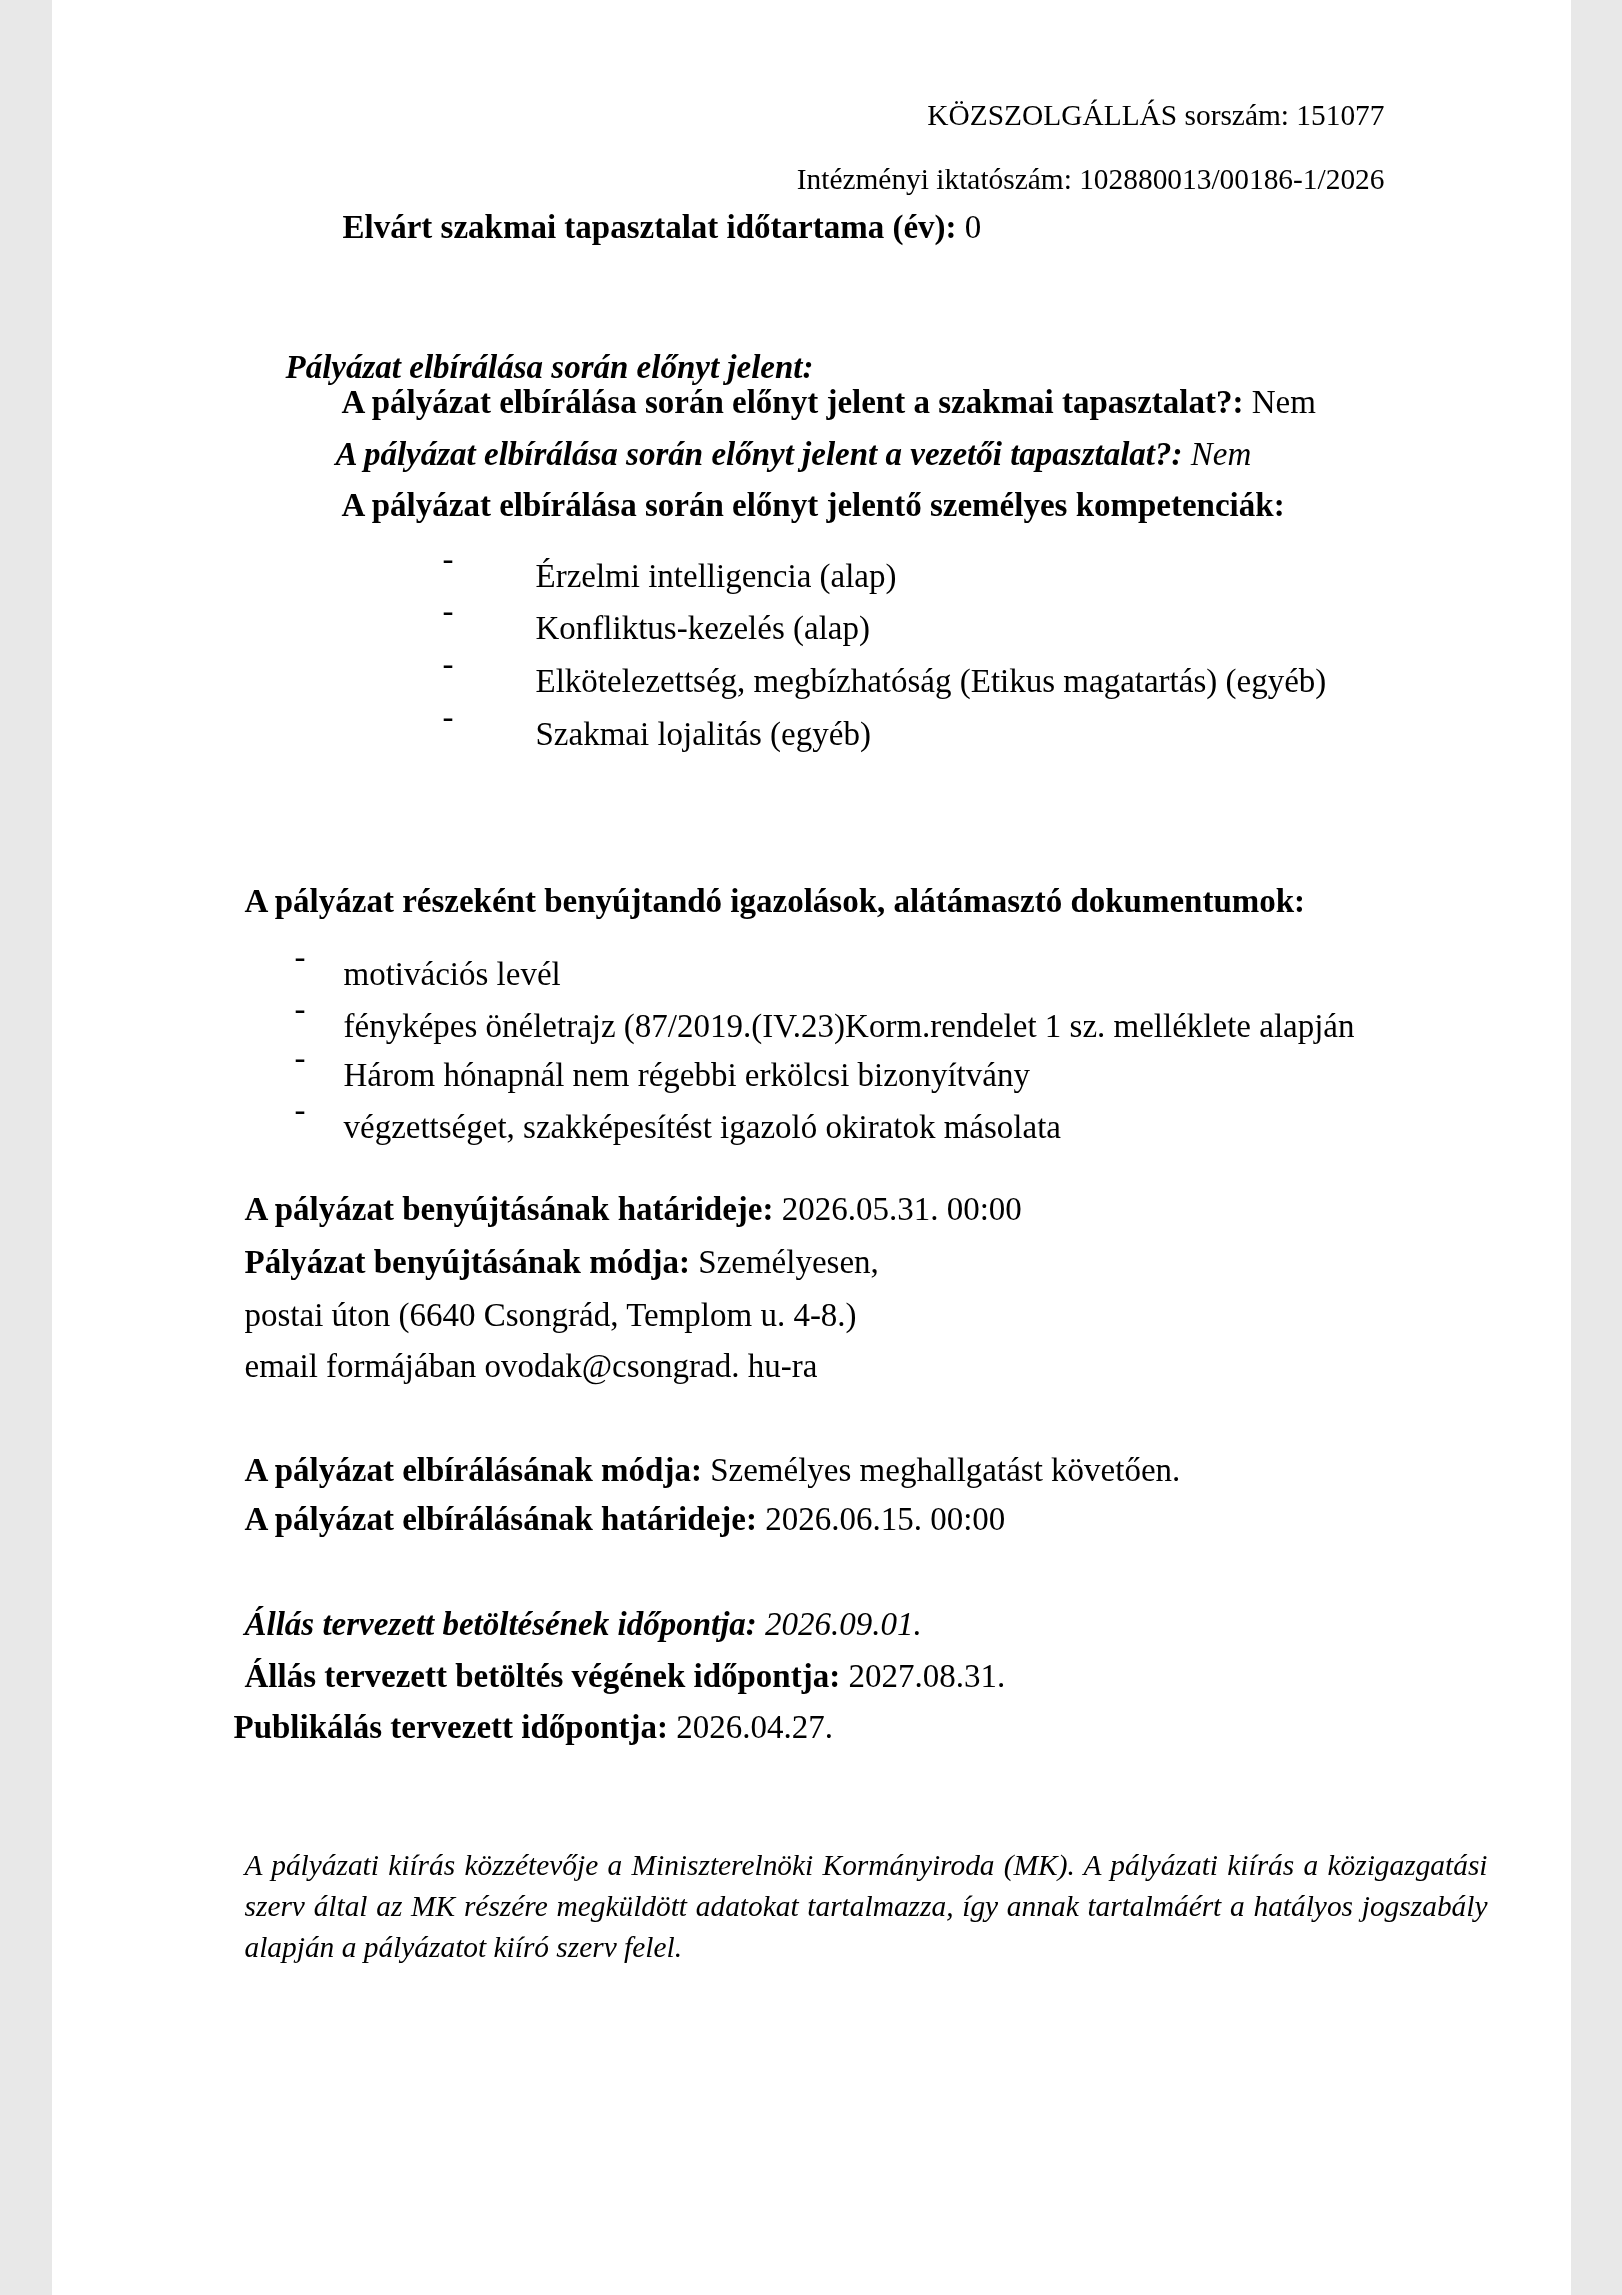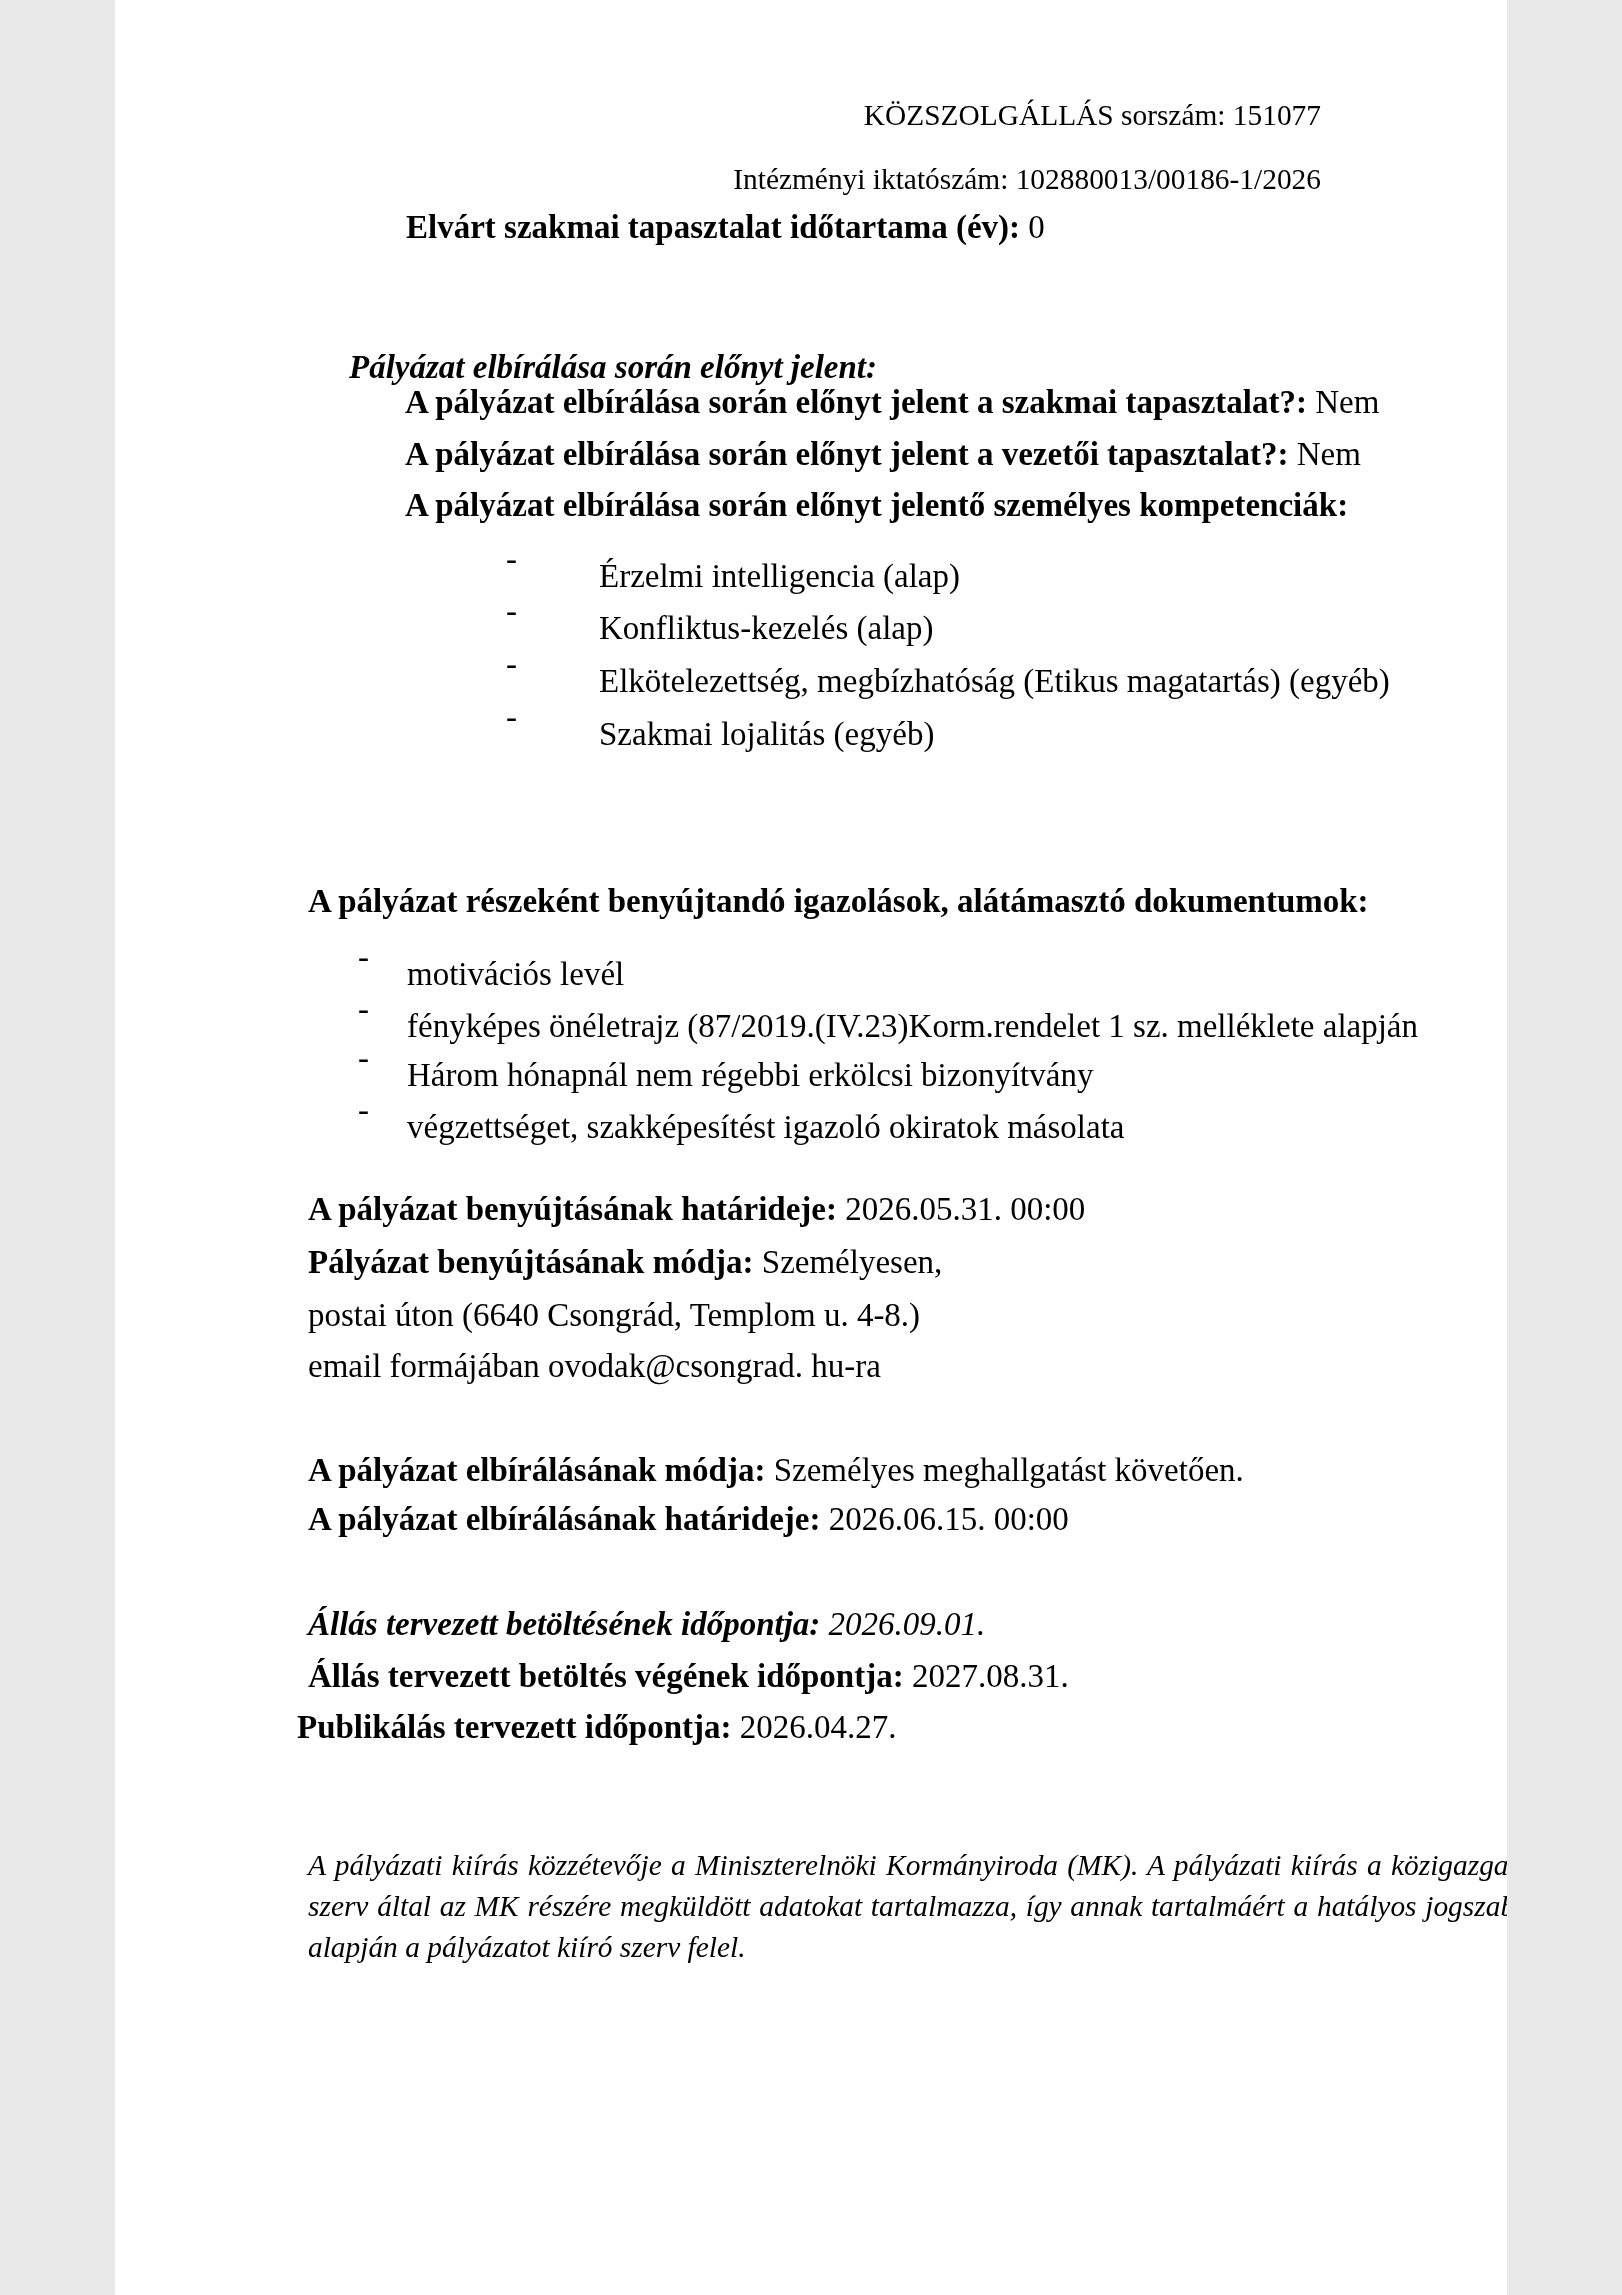--- a/index.html
+++ b/index.html
@@ -1,19 +1,19 @@
 <!DOCTYPE html>
 <html lang="hu" style="font-size:10.5px"><head>
 <meta charset="utf-8">
 <title>KÖZSZOLGÁLLÁS pályázati kiírás</title>
 <style>
   html,body { margin:0; padding:0; background:#e8e8e8; }
   .page {
     position: relative;
-    width: 1392px;
+    width: 1519px;
     height: 2295px;
     margin: 0 auto;
     background: #ffffff;
     font-family: "Liberation Serif", "DejaVu Serif", serif;
     color: #000000;
     overflow: hidden;
   }
   .line {
     position: absolute;
     font-size: 33px;
@@ -58,21 +58,21 @@
 
   <div class="line" style="top:208px;left:291px;">
     <span class="b">Elvárt szakmai tapasztalat időtartama (év):</span><span class="val">0</span>
   </div>
 
   <div class="line bi" style="top:348px;left:234px;">Pályázat elbírálása során előnyt jelent:</div>
 
   <div class="line" style="top:383px;left:290px;">
     <span class="b">A pályázat elbírálása során előnyt jelent a szakmai tapasztalat?:</span><span class="val">Nem</span>
   </div>
-  <div class="line" style="top:435px;left:290px;">
+  <div class="line" style="top:435px;left:284px;font-style:italic;">
     <span class="b">A pályázat elbírálása során előnyt jelent a vezetői tapasztalat?:</span><span class="val">Nem</span>
   </div>
   <div class="line" style="top:486px;left:290px;">
     <span class="b">A pályázat elbírálása során előnyt jelentő személyes kompetenciák:</span>
   </div>
 
   <div class="line dash-row comp" style="top:540px;left:391px;">
     <span>-</span>
     <span class="item-text">Érzelmi intelligencia (alap)</span>
   </div>

